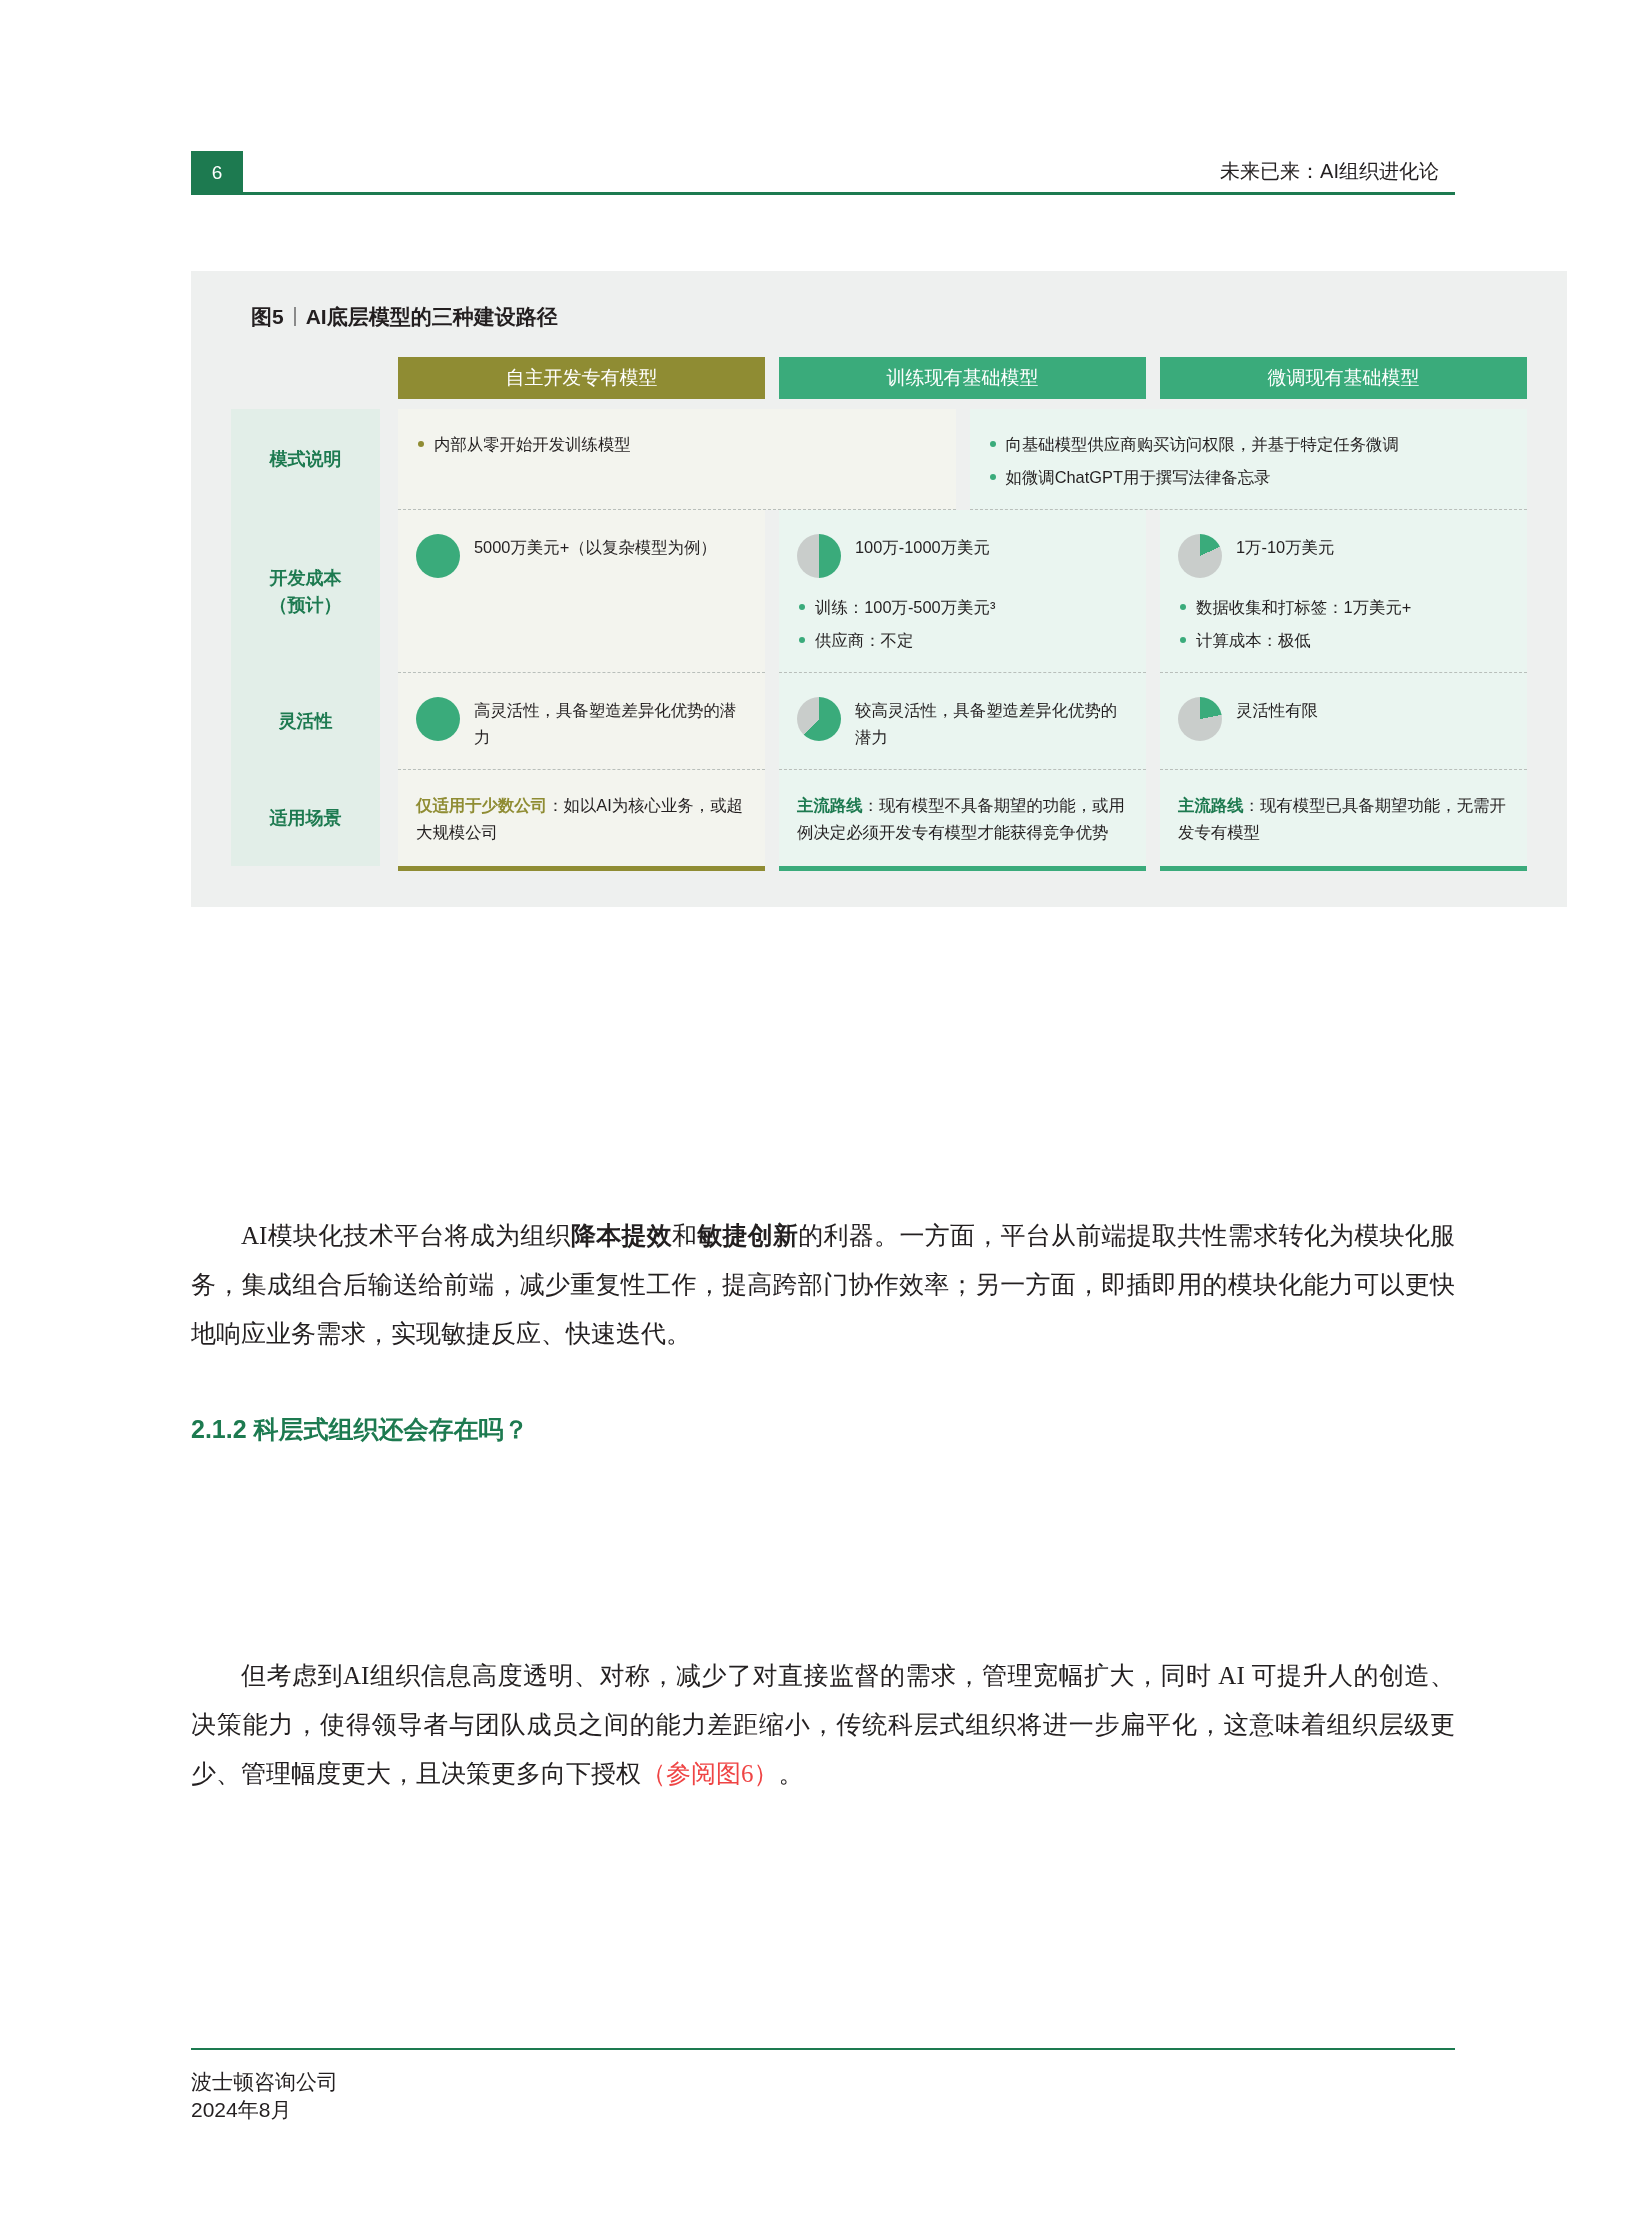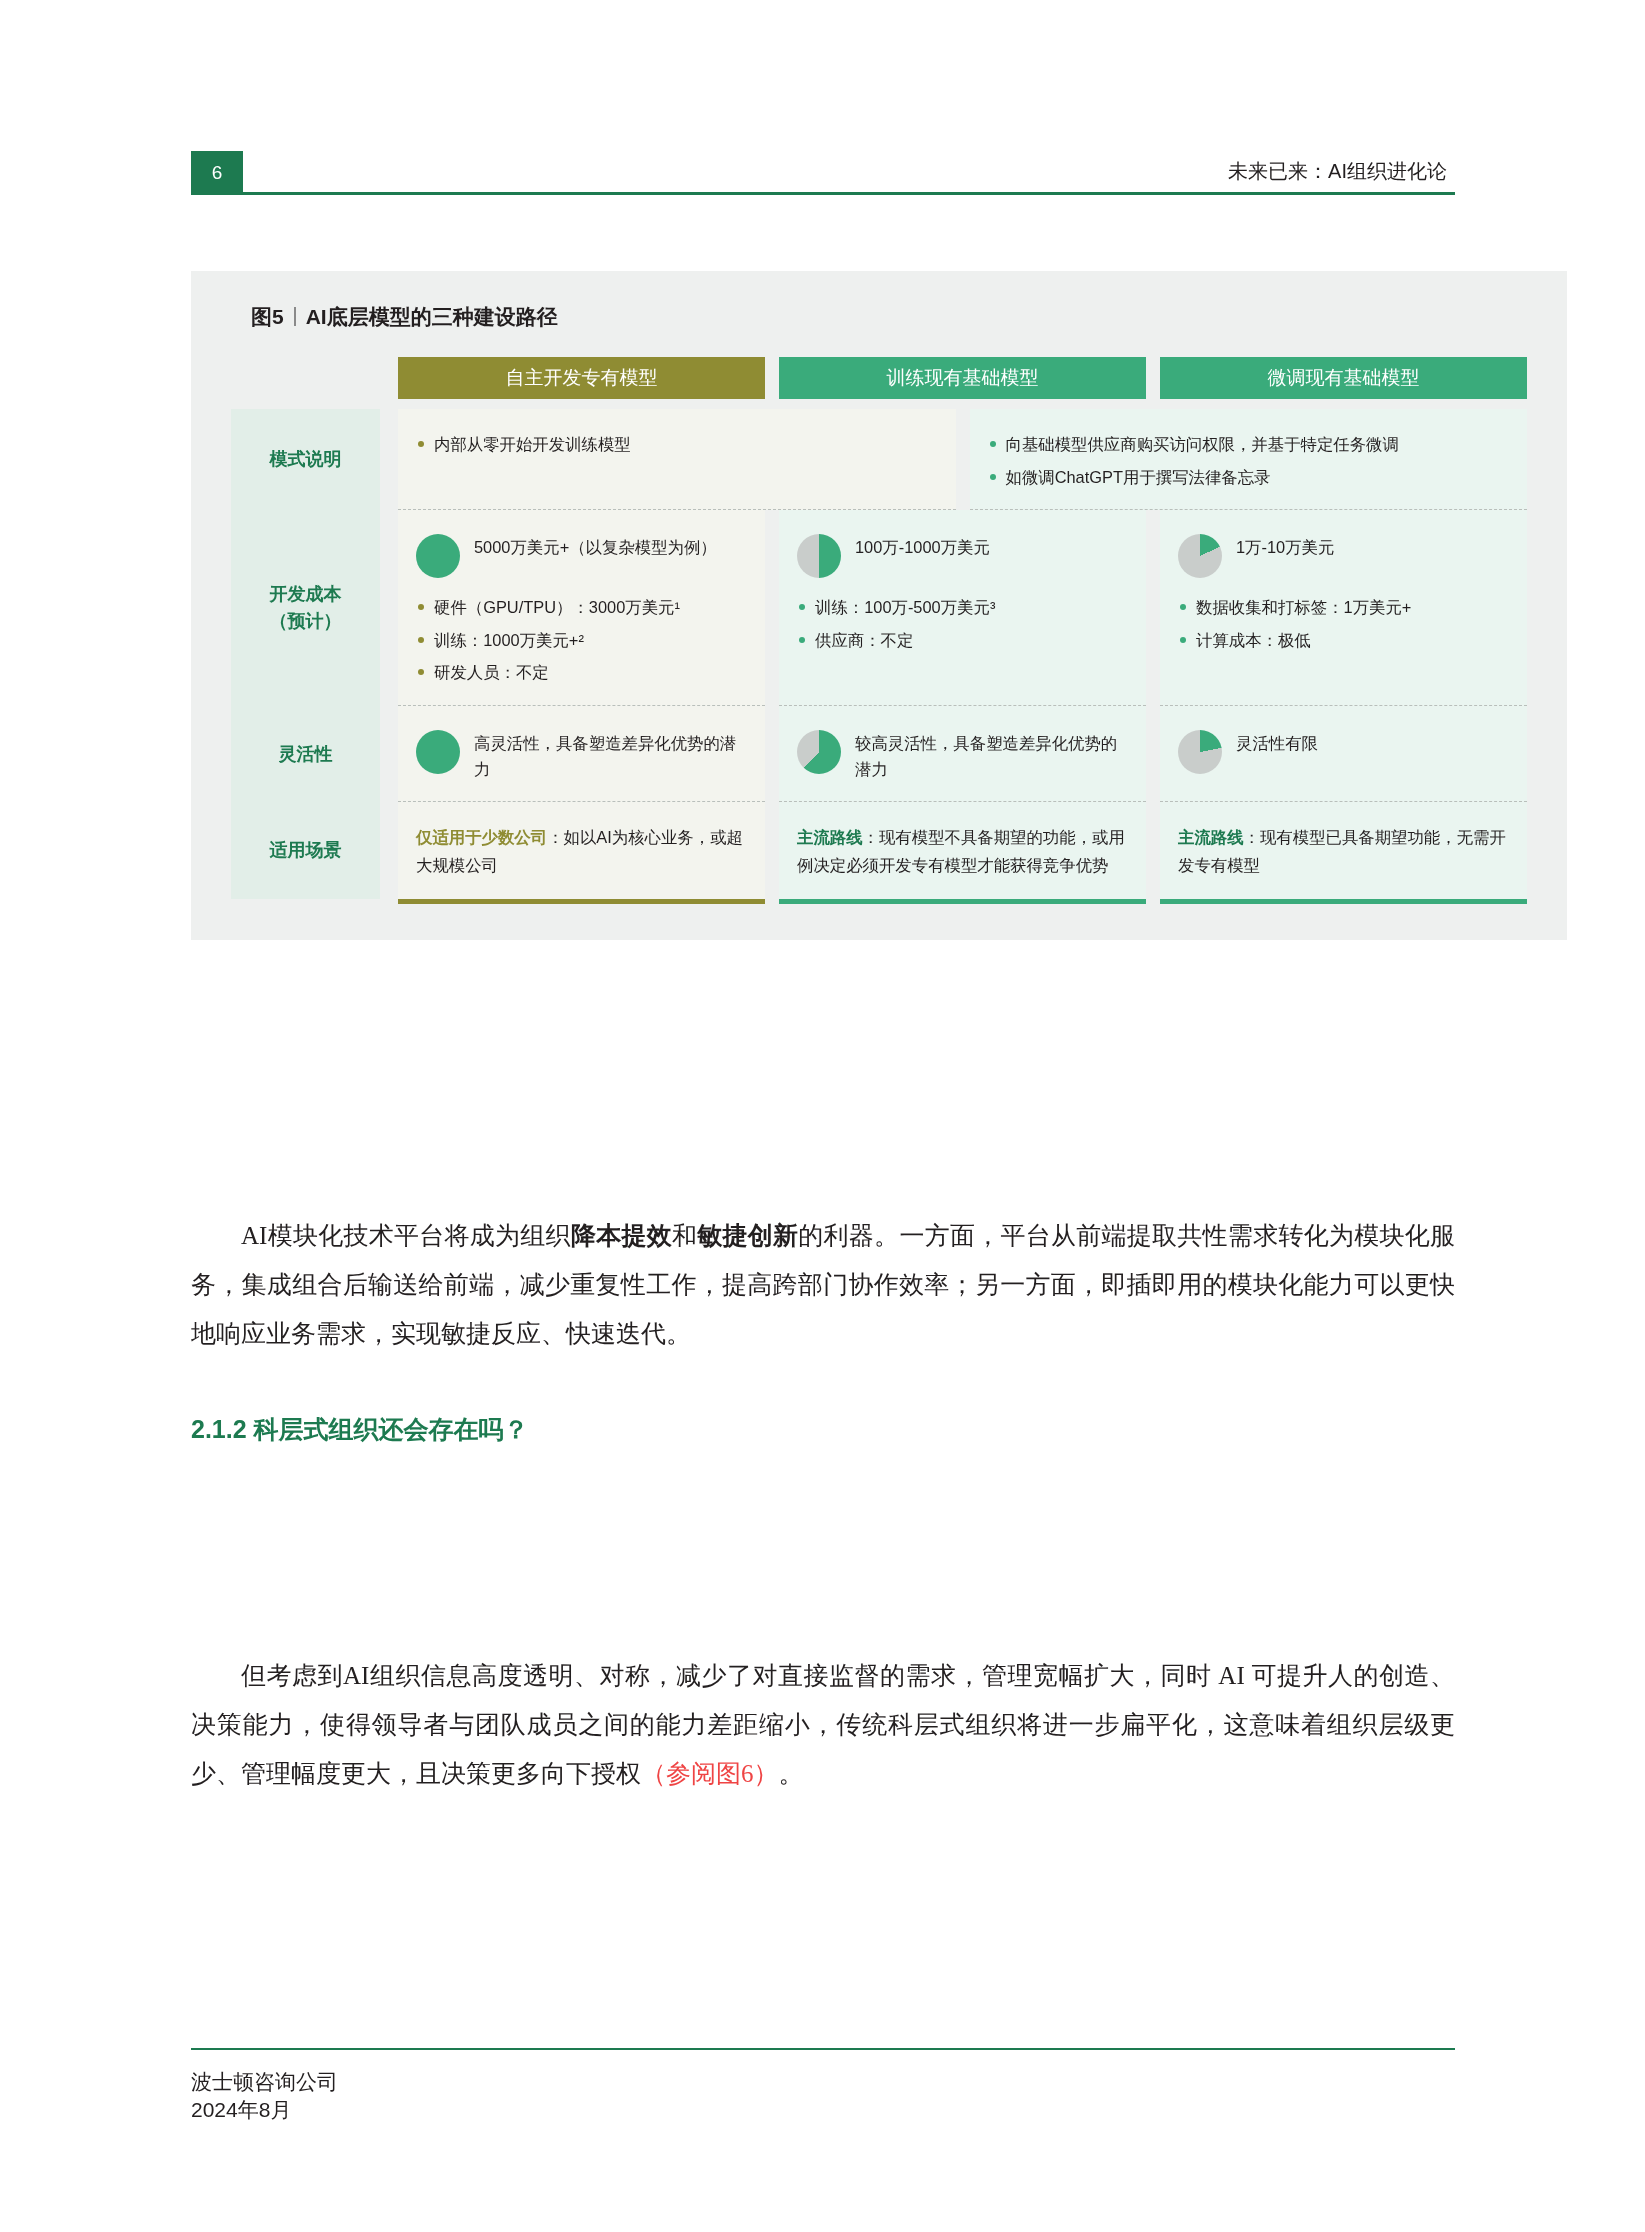--- a/index.html
+++ b/index.html
@@ -45,21 +45,21 @@
   }
   .header-rule:after {
     content: "";
     position: absolute;
     left: 0; right: 0; bottom: 0;
     height: 3px;
     background: #1d7a50;
   }
   .header-title {
     position: absolute;
-    right: 8px;
+    right: 16px;
     bottom: 10px;
     font-size: 20px;
     color: #231f20;
     white-space: nowrap;
   }
 
   
   .exhibit {
     position: absolute;
     top: 271px;
@@ -292,25 +292,20 @@
       </div>
 
       <div class="grid-row">
         <div class="rowlabel" style="white-space:pre-line;">开发成本
 （预计）</div>
         <div class="cell c1 sep">
           <div class="pie-row">
             <div class="pie" style="background: conic-gradient(#3aab7b 0 100%, #c9cdcb 0 100%);"></div>
             <div class="pie-label">5000万美元+（以复杂模型为例）</div>
           </div>
-          <ul class="bul">
-            <li>硬件（GPU/TPU）：3000万美元¹</li>
-            <li>训练：1000万美元+²</li>
-            <li>研发人员：不定</li>
-          </ul>
         </div>
         <div class="cell c2 sep">
           <div class="pie-row">
             <div class="pie" style="background: conic-gradient(#3aab7b 0 50%, #c9cdcb 50% 100%);"></div>
             <div class="pie-label">100万-1000万美元</div>
           </div>
           <ul class="bul">
             <li>训练：100万-500万美元³</li>
             <li>供应商：不定</li>
           </ul>

